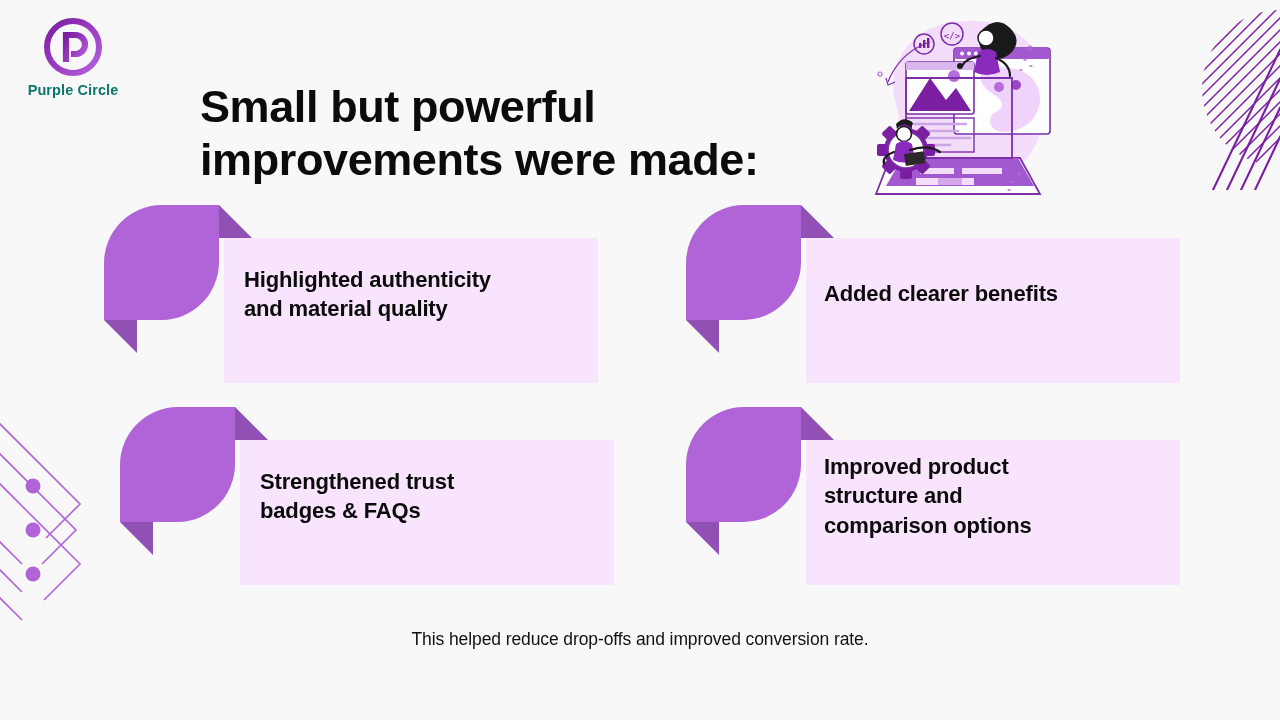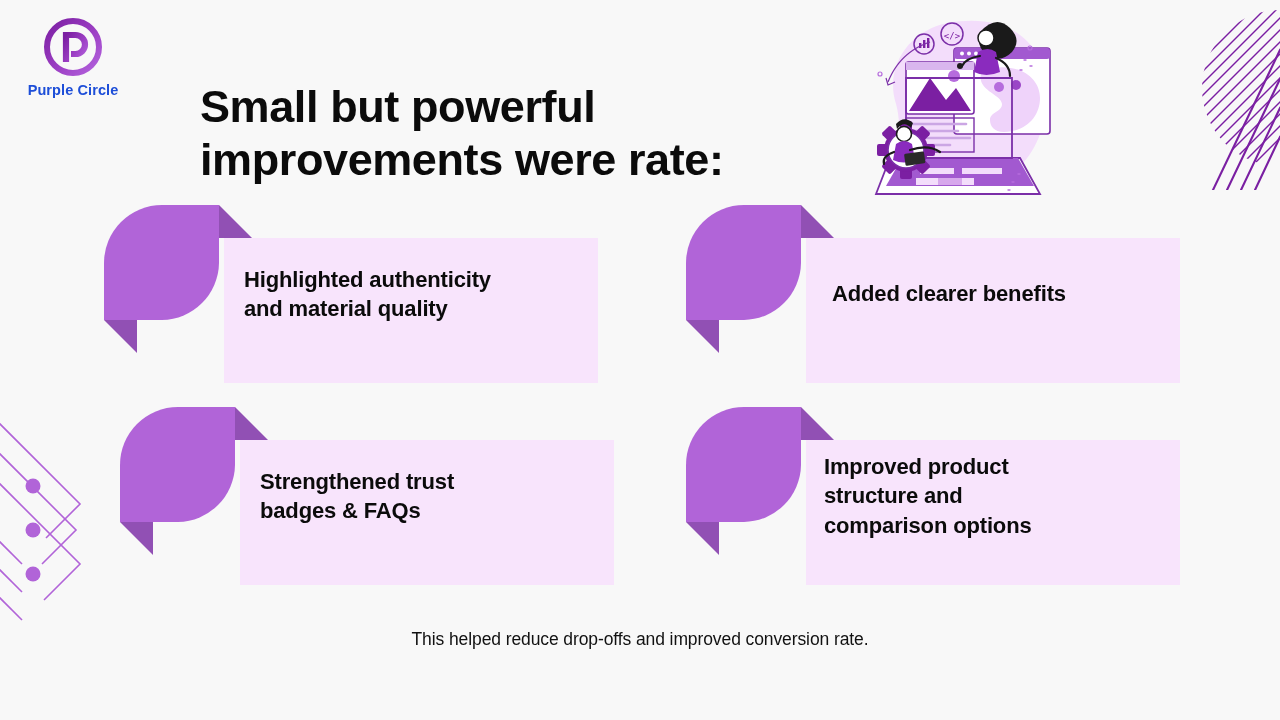--- a/index.html
+++ b/index.html
@@ -15,21 +15,21 @@
   
   .deco{position:absolute;pointer-events:none;}
   #deco-topright{right:0;top:0;width:100px;height:190px;}
   #deco-bottomleft{left:0;top:398px;width:115px;height:322px;}
 
   
   #logo-block{position:absolute;left:23px;top:16px;width:100px;text-align:center;}
   #logo-mark{width:62px;height:62px;margin:0 auto;display:block;}
   #logo-text{
     margin-top:5px;font-size:14.5px;font-weight:bold;
-    color:#1d4ed8;letter-spacing:.1px;line-height:1;
+    color:#0f766e;letter-spacing:.1px;line-height:1;
     font-family:"Liberation Sans",sans-serif;white-space:nowrap;
   }
 
   
   #page-title{
     position:absolute;left:200px;top:50px;width:680px;
     font-size:45px;line-height:1.18;font-weight:bold;
     color:#0B0B0B;letter-spacing:-.4px;
     font-family:"Liberation Sans",sans-serif;
     white-space:pre-line;
@@ -50,21 +50,21 @@
     display:flex;align-items:center;
     font-size:22px;font-weight:bold;line-height:1.33;
     color:#0B0B0B;letter-spacing:-.15px;
     font-family:"Liberation Sans",sans-serif;
     white-space:pre-line;
   }
   #card-0{left:104px;top:205px;}
   #card-1{left:686px;top:205px;}
   #card-2{left:120px;top:407px;}
   #card-3{left:686px;top:407px;}
-  #card-1 .label{left:146px;text-align:right;}
+  #card-1 .label{left:138px;text-align:right;}
   #card-3 .label{left:138px;}
 
   
   #footer-note{
     position:absolute;left:0;top:629px;width:1280px;text-align:center;
     font-size:17.5px;font-weight:normal;color:#111111;
     letter-spacing:-.1px;font-family:"Liberation Sans",sans-serif;
   }
 </style>
 </head>
@@ -136,21 +136,21 @@
           <stop offset="100%" stop-color="#B464DE"></stop>
         </linearGradient>
       </defs>
       <circle cx="31" cy="31" r="26" fill="none" stroke="url(#logoGrad)" stroke-width="6"></circle>
       <path d="M24 46 L24 19 L33.5 19 A 9.5 9.5 0 0 1 33.5 38 L29 38" fill="none" stroke="url(#logoGrad)" stroke-width="6.2" stroke-linecap="butt" stroke-linejoin="miter"></path>
     </svg>
     <div id="logo-text">Purple Circle</div>
   </div>
 
   <h1 id="page-title">Small but powerful
-improvements were rate:</h1>
+improvements were made:</h1>
 
   <svg id="hero-illustration" viewBox="0 0 196 200" aria-hidden="true">
 
     <path d="M34 96 C22 58 48 22 86 15 C128 7 166 20 178 54 C192 92 182 138 154 162 C124 188 74 190 50 166 C30 146 42 124 34 96 Z" fill="#F3DDFB"></path>
 
     <rect x="92" y="40" width="96" height="86" rx="3" fill="#FFFFFF" stroke="#7B2FA8" stroke-width="1.6"></rect>
     <rect x="92" y="40" width="96" height="11" rx="3" fill="#A259D0"></rect>
     <circle cx="100" cy="45.5" r="2" fill="#FFFFFF"></circle>
     <circle cx="107" cy="45.5" r="2" fill="#FFFFFF"></circle>
     <circle cx="114" cy="45.5" r="2" fill="#FFFFFF"></circle>

